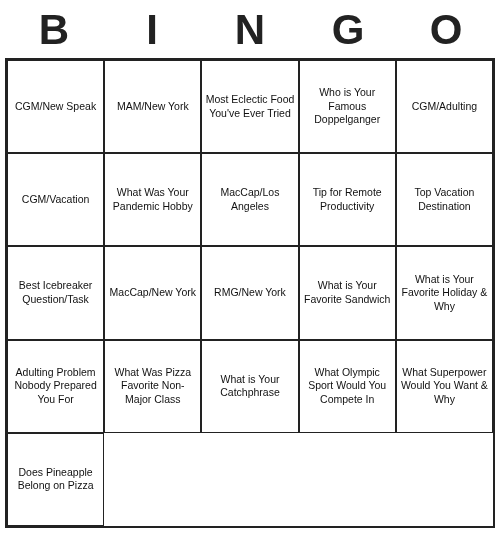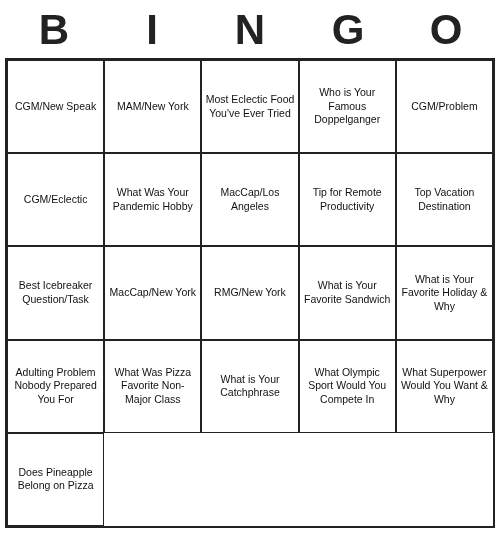--- a/index.html
+++ b/index.html
@@ -58,22 +58,22 @@
     <div class="bingo-letter">G</div>
     <div class="bingo-letter">O</div>
   </div>
 
 <div>
   <div class="bingo-grid">
   <div class="bingo-cell">CGM/New Speak</div>
       <div class="bingo-cell">MAM/New York</div>
       <div class="bingo-cell">Most Eclectic Food You've Ever Tried</div>
       <div class="bingo-cell">Who is Your Famous Doppelganger</div>
-      <div class="bingo-cell">CGM/Problem</div>
-      <div class="bingo-cell">CGM/Eclectic</div>
+      <div class="bingo-cell">CGM/Adulting</div>
+      <div class="bingo-cell">CGM/Vacation</div>
       <div class="bingo-cell">What Was Your Pandemic Hobby</div>
       <div class="bingo-cell">MacCap/Los Angeles</div>
       <div class="bingo-cell">Tip for Remote Productivity</div>
       <div class="bingo-cell">Top Vacation Destination</div>
       <div class="bingo-cell">Best Icebreaker Question/Task</div>
       <div class="bingo-cell">MacCap/New York</div>
       <div class="bingo-cell">RMG/New York</div>
       <div class="bingo-cell">What is Your Favorite Sandwich</div>
       <div class="bingo-cell">What is Your Favorite Holiday &amp; Why</div>
       <div class="bingo-cell">Adulting Problem Nobody Prepared You For</div>

